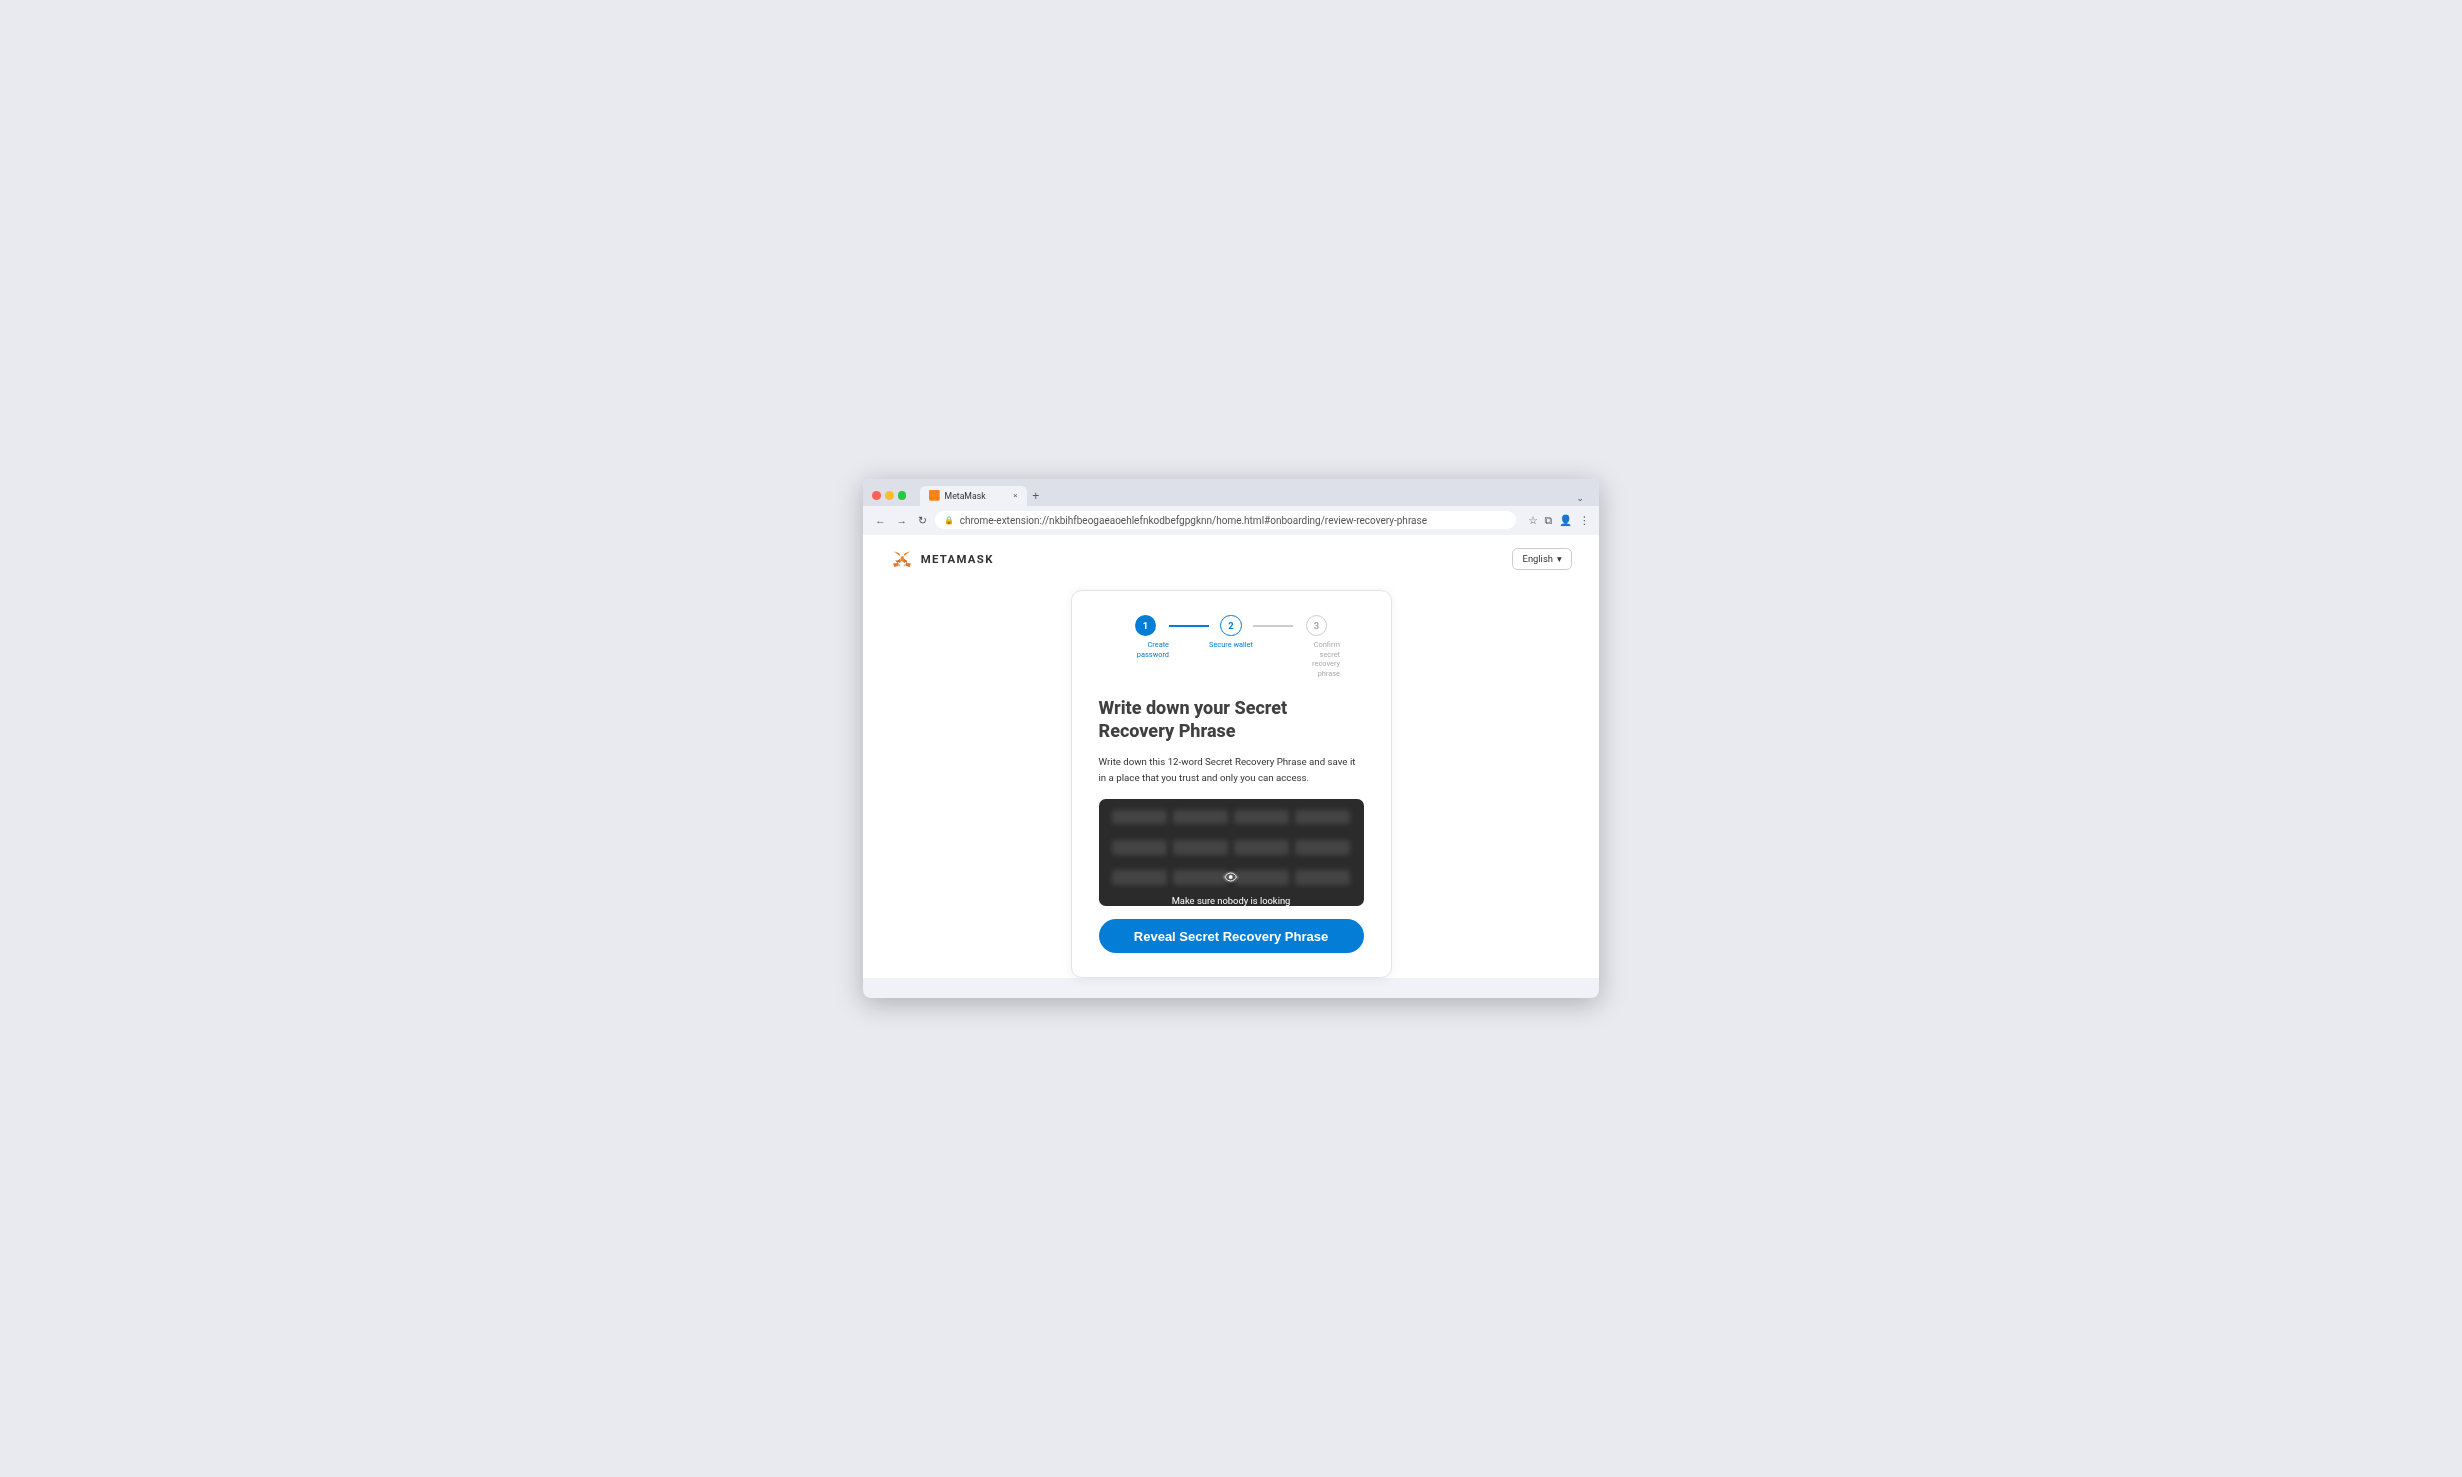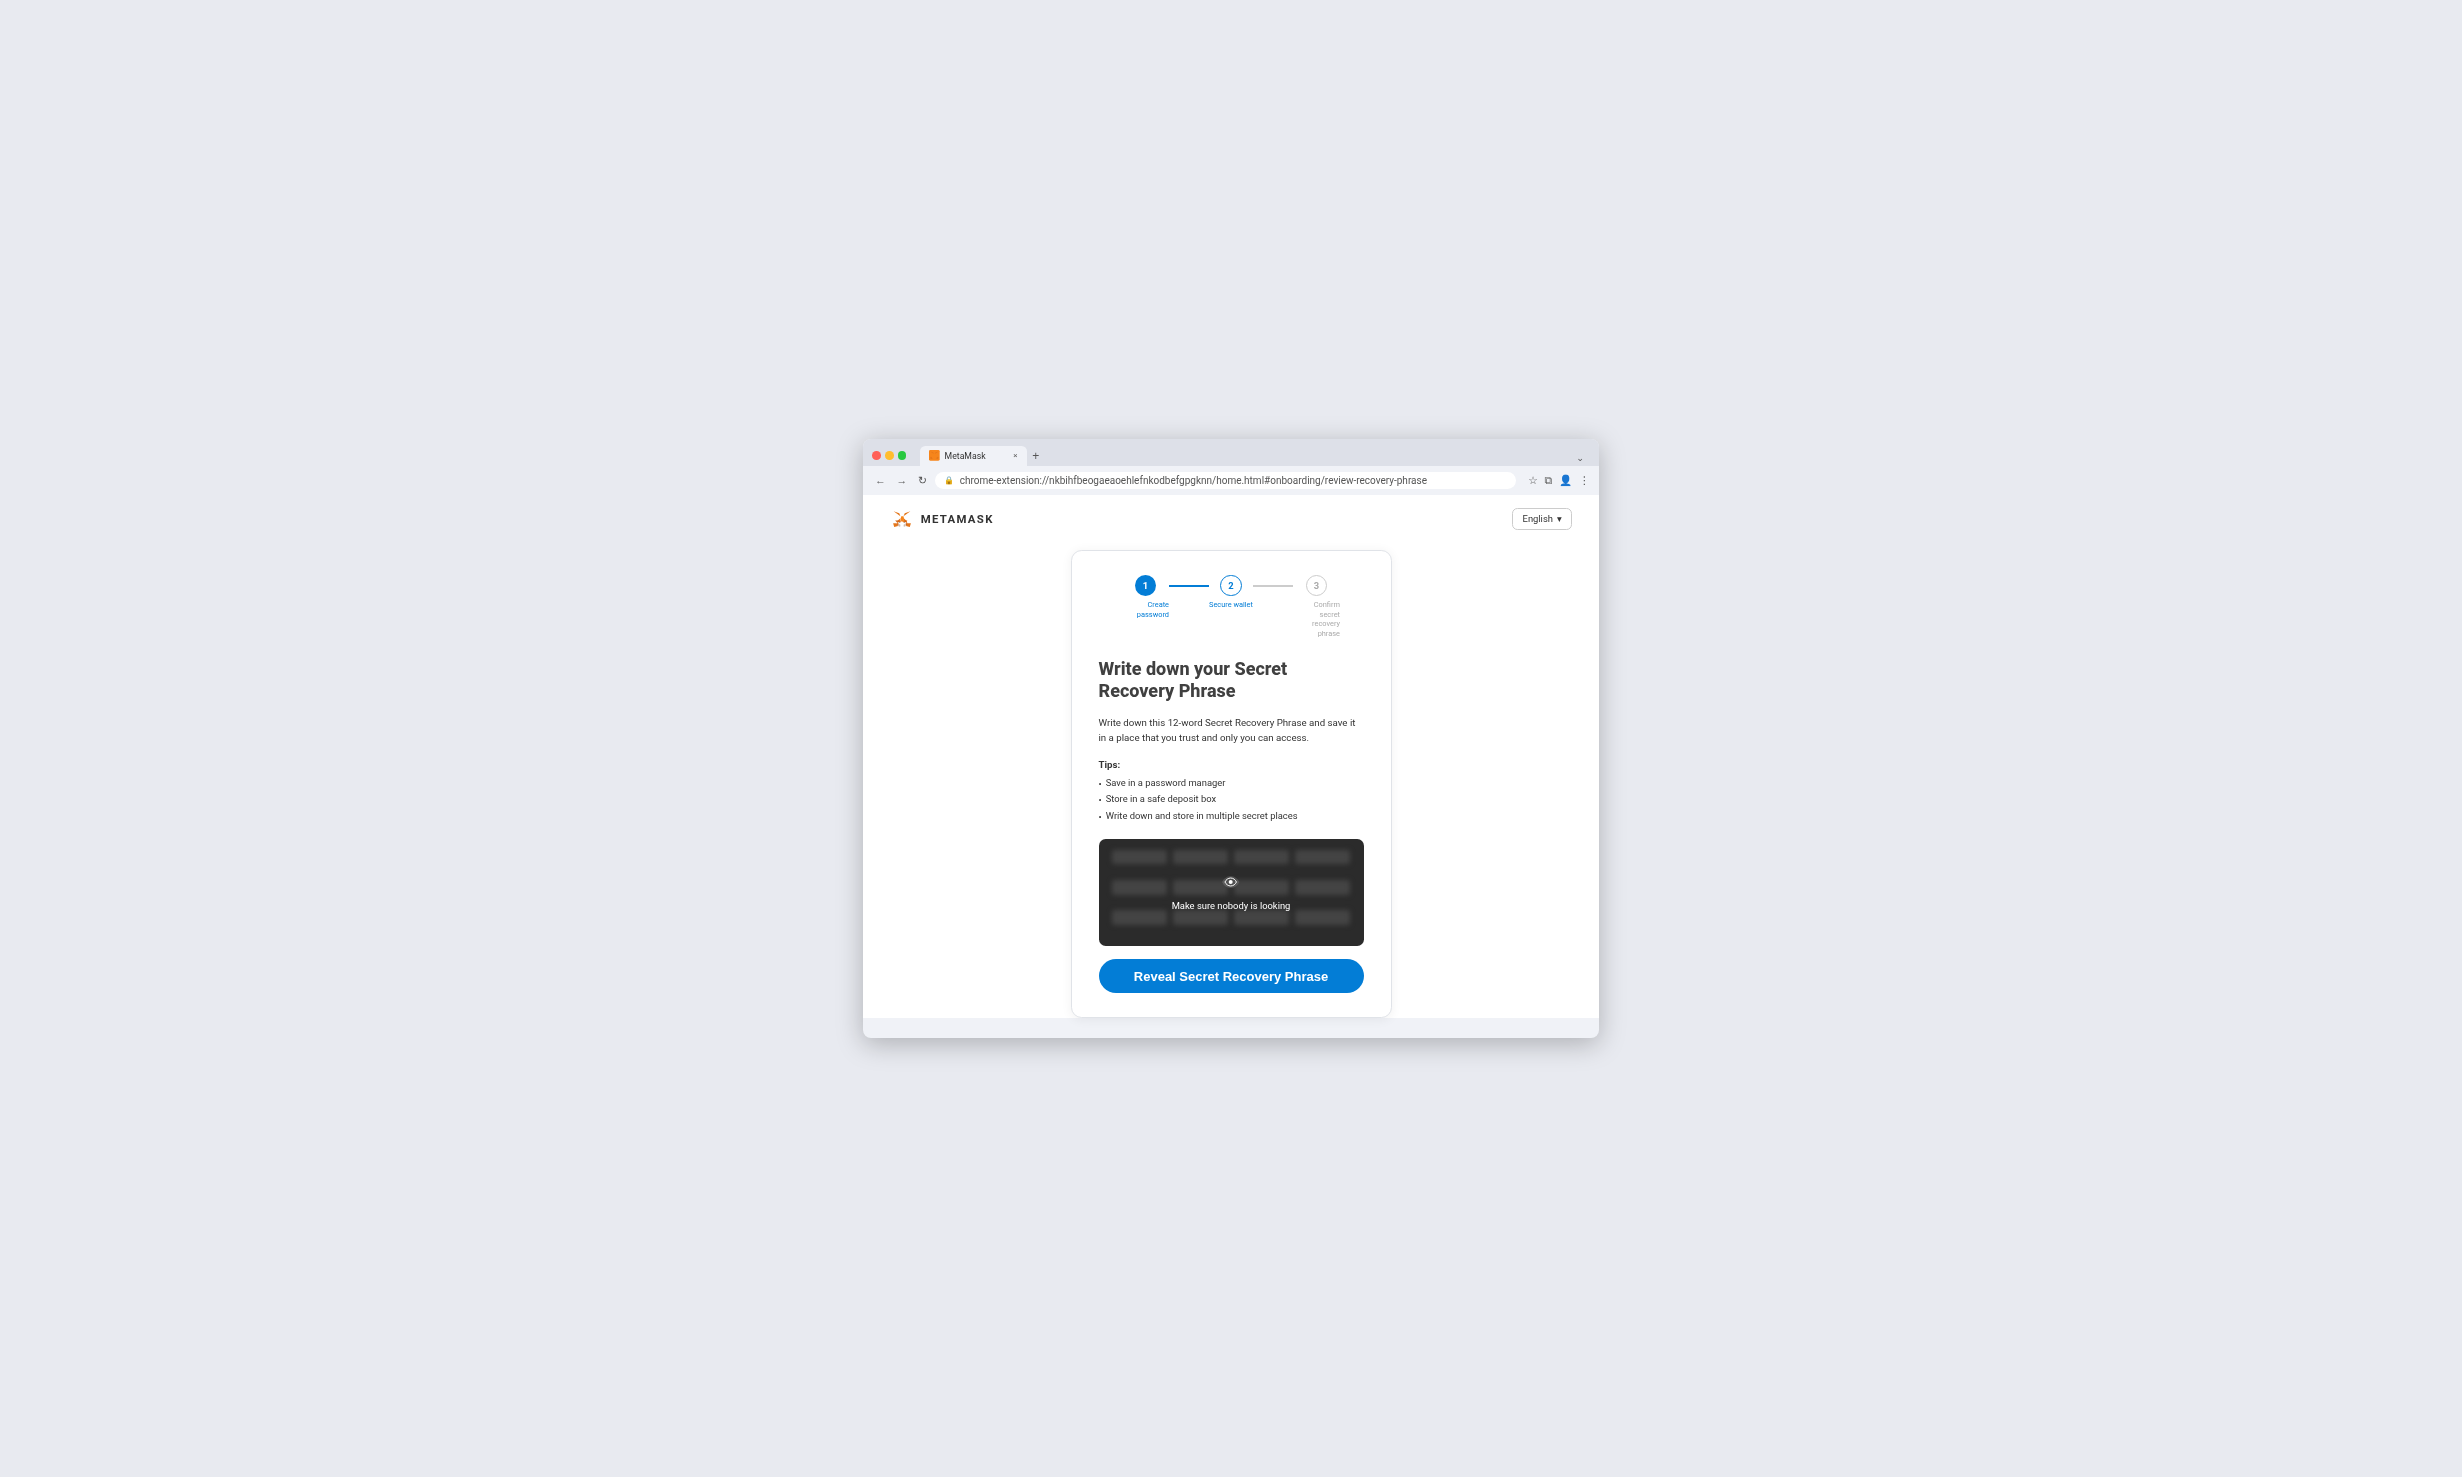--- a/index.html
+++ b/index.html
@@ -327,21 +327,21 @@
 
     
     .phrase-box {
       background: #2b2b2b;
       border-radius: 6.7px;
       width: 100%;
       height: 107px;
       display: flex;
       flex-direction: column;
       align-items: center;
-      justify-content: center;
+      justify-content: flex-end;
       position: relative;
       margin-bottom: 13.4px;
       overflow: hidden;
     }
 
     .phrase-blur-words {
       position: absolute;
       top: 0; left: 0; right: 0; bottom: 0;
       display: grid;
       grid-template-columns: repeat(4, 1fr);
@@ -502,34 +502,20 @@
         </div>
       </div>
 
       
       <h1 class="card-title">Write down your Secret Recovery Phrase</h1>
 
       
       <p class="card-subtitle">Write down this 12-word Secret Recovery Phrase and save it in a place that you trust and only you can access.</p>
 
       
-      <div class="tips-section">
-        <div class="tips-title">Tips:</div>
-        <ul class="tips-list">
-          <li>
-              <span>Save in a password manager</span>
-            </li>
-          <li>
-              <span>Store in a safe deposit box</span>
-            </li>
-          <li>
-              <span>Write down and store in multiple secret places</span>
-            </li>
-        </ul>
-      </div>
 
       
       <div class="phrase-box">
         <div class="phrase-blur-words">
           <div class="blur-word"></div>
           <div class="blur-word"></div>
           <div class="blur-word"></div>
           <div class="blur-word"></div>
           <div class="blur-word"></div>
           <div class="blur-word"></div>

